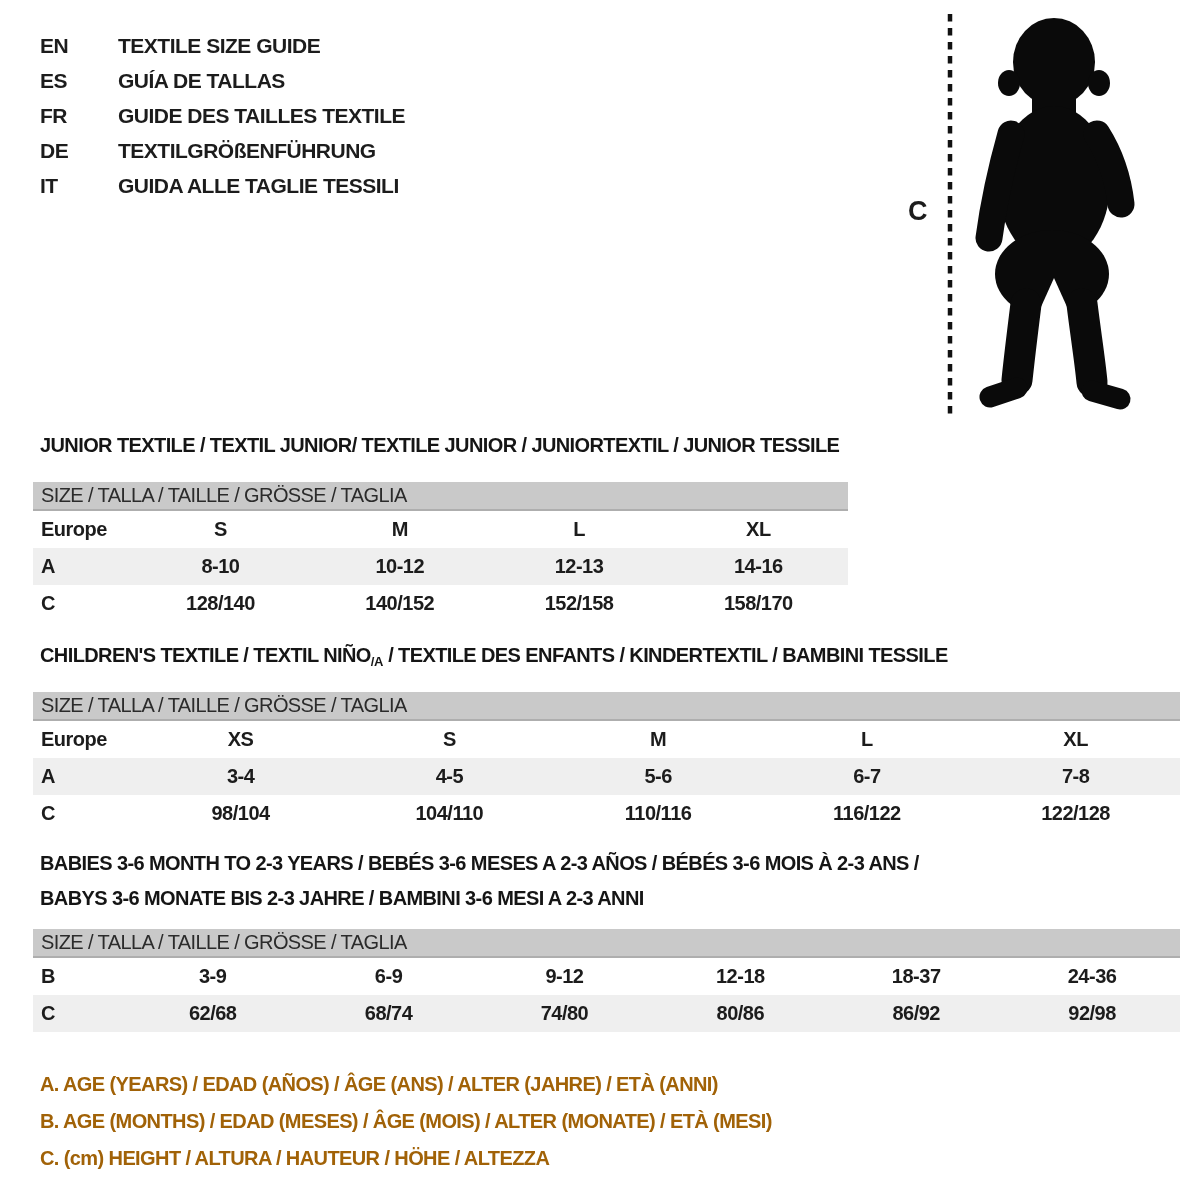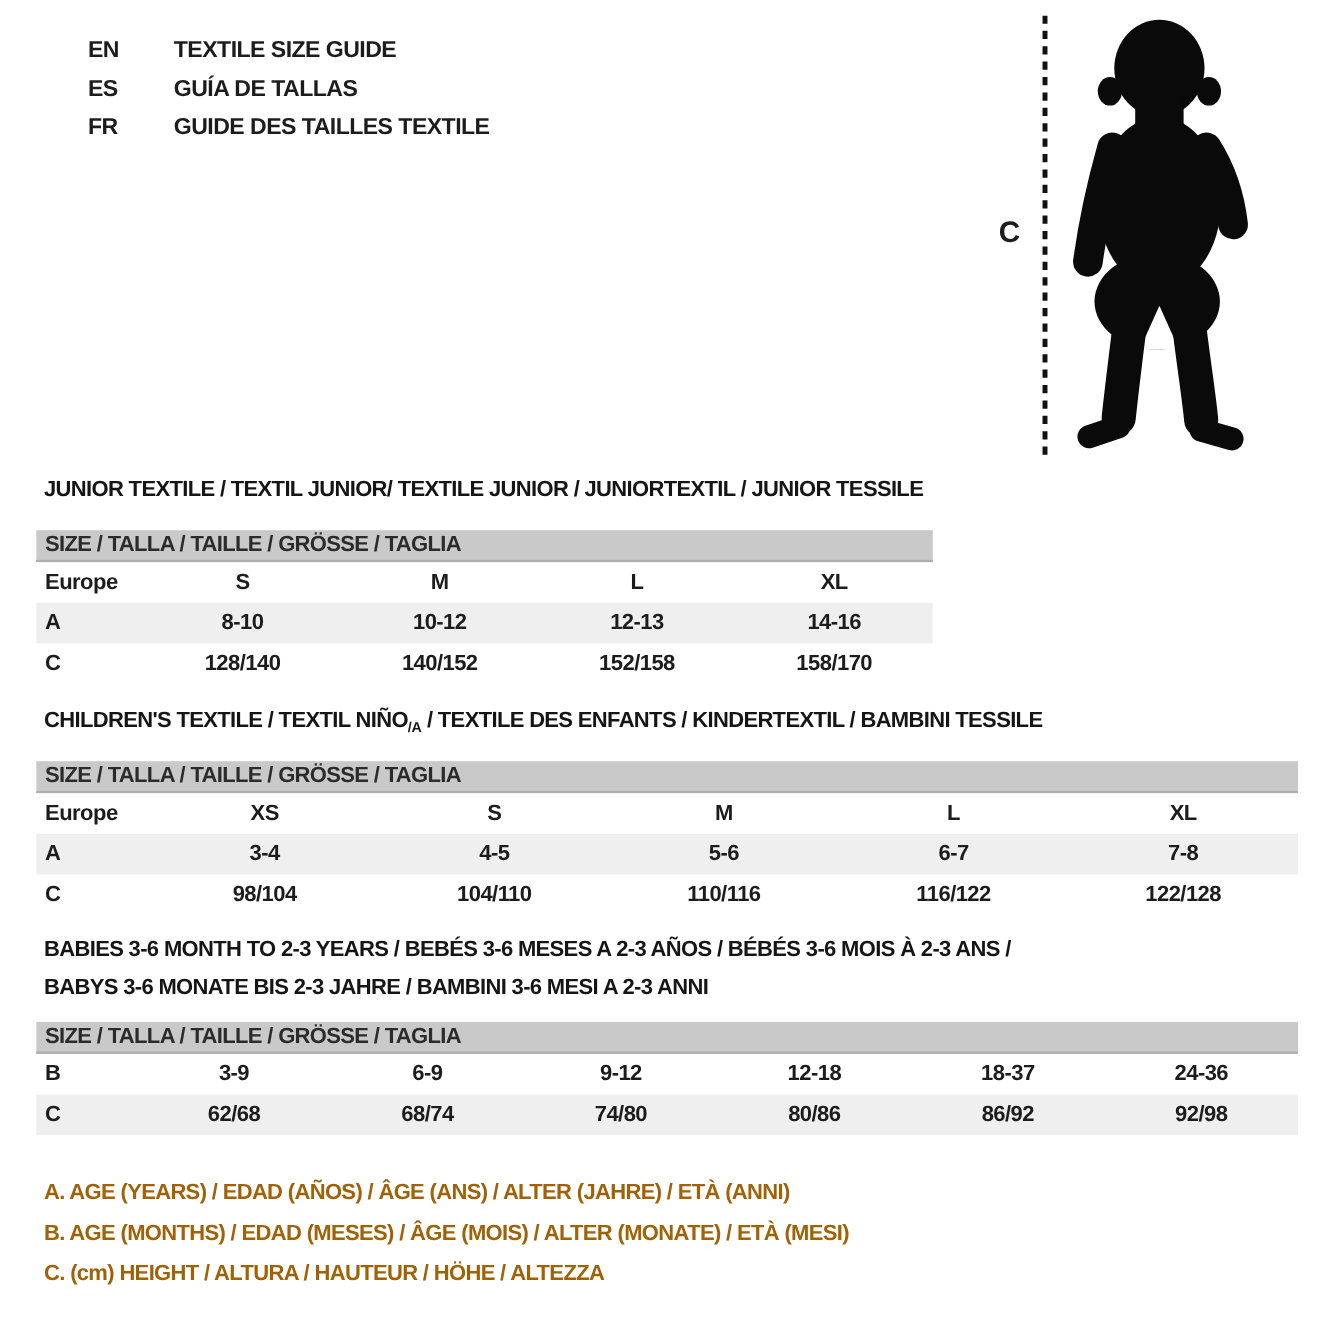--- a/index.html
+++ b/index.html
@@ -8,21 +8,21 @@
     width: 1200px; height: 1200px; position: relative; overflow: hidden;
     font-family: "Liberation Sans", sans-serif;
     color: #1c1c1c;
     -webkit-font-smoothing: antialiased;
   }
 
   
   .lang-block { position: absolute; top: 28px; left: 40px; }
   .lang-row { display: flex; height: 35px; align-items: center; }
   .lang-code {
-    width: 78px; font-size: 21px; font-weight: bold; letter-spacing: -0.5px; margin-left: 40px;
+    width: 78px; font-size: 21px; font-weight: bold; letter-spacing: -0.5px;
   }
   .lang-label { font-size: 21px; font-weight: bold; letter-spacing: -0.5px; }
 
   
   .figure-wrap { position: absolute; top: 0; left: 890px; width: 310px; height: 430px; }
   .dash-line { position: absolute; left: 56px; top: 14px; }
   .measure-letter {
     position: absolute; left: 18px; top: 196px;
     font-size: 27px; font-weight: bold;
   }
@@ -33,21 +33,21 @@
     position: absolute; left: 40px;
     font-size: 20px; font-weight: bold; letter-spacing: -0.6px; white-space: nowrap;
     color: #151515;
   }
   .sec-title .sub { font-size: 13px; vertical-align: -4px; letter-spacing: -0.3px; }
 
   
   .size-table { position: absolute; left: 33px; }
   .size-head {
     height: 29px; background: #c9c9c9; border-bottom: 2px solid #aeaeae;
-    font-size: 20px; font-weight: bold; letter-spacing: -0.6px;
+    font-size: 20px; font-weight: normal; letter-spacing: -0.6px;
     line-height: 27px; padding-left: 8px; color: #2b2b2b; white-space: nowrap;
   }
   .t-row { display: flex; height: 37px; align-items: center; font-size: 20px; font-weight: bold; letter-spacing: -0.5px; }
   .t-row.shade { background: #efefef; }
   .t-label { padding-left: 8px; text-align: left; flex: none; }
   .t-cell { flex: 1 1 0; text-align: center; }
   .tbl-junior { width: 815px; top: 482px; }
   .tbl-junior .t-label { width: 12%; }
   .tbl-children { width: 1147px; top: 692px; }
   .tbl-children .t-label { width: 9%; }
@@ -71,20 +71,28 @@
     <span class="lang-label">TEXTILE SIZE GUIDE</span>
   </div>
   <div class="lang-row">
     <span class="lang-code">ES</span>
     <span class="lang-label">GUÍA DE TALLAS</span>
   </div>
   <div class="lang-row">
     <span class="lang-code">FR</span>
     <span class="lang-label">GUIDE DES TAILLES TEXTILE</span>
   </div>
+  <div class="lang-row">
+    <span class="lang-code">DE</span>
+    <span class="lang-label">TEXTILGRÖßENFÜHRUNG</span>
+  </div>
+  <div class="lang-row">
+    <span class="lang-code">IT</span>
+    <span class="lang-label">GUIDA ALLE TAGLIE TESSILI</span>
+  </div>
 </div>
 
 <div class="figure-wrap">
   <span class="measure-letter">C</span>
   <svg class="dash-line" width="8" height="404" aria-hidden="true">
     <line x1="4" y1="0" x2="4" y2="404" stroke="#111111" stroke-width="4.5" stroke-dasharray="7.5 6.5"></line>
   </svg>
   <svg class="baby-svg" width="180" height="402" viewBox="0 0 180 402" aria-hidden="true">
 
     <ellipse cx="90" cy="46" rx="41" ry="44" fill="#0a0a0a"></ellipse>

